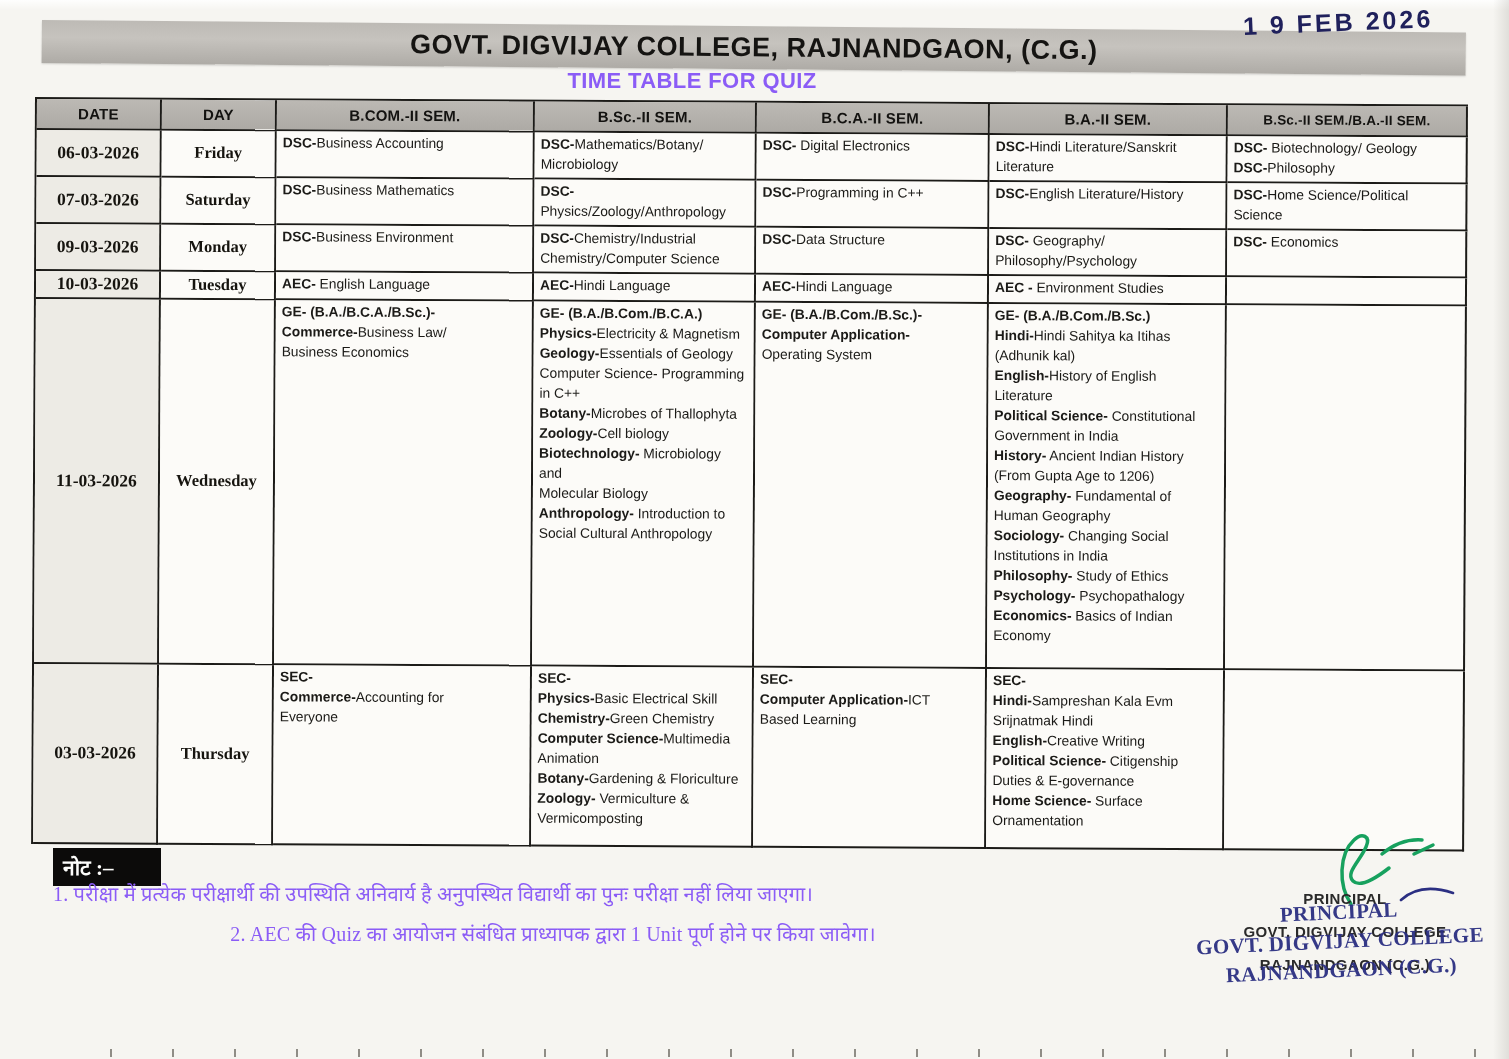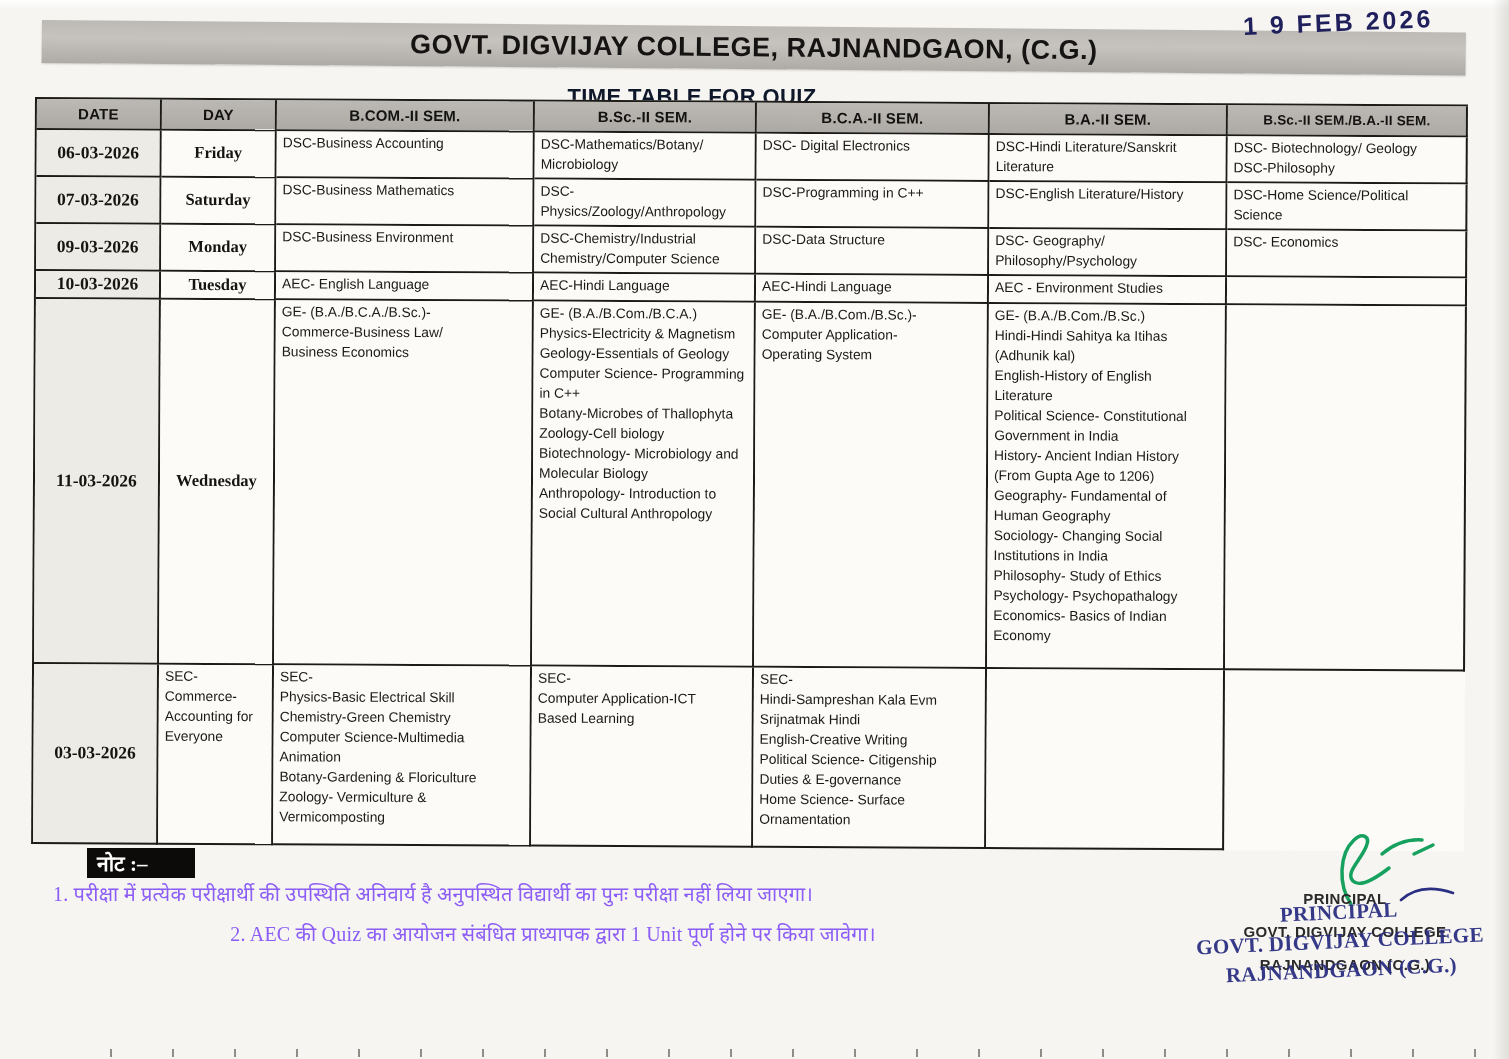--- a/index.html
+++ b/index.html
@@ -26,22 +26,22 @@
     font-weight:700;font-size:27px;color:#151412;letter-spacing:.5px;
     font-family:"Liberation Sans",sans-serif;
   }
   .stamp-date{
     position:absolute;left:1243px;top:8px;
     transform:rotate(-2.4deg);
     color:#20215c;font-weight:700;font-size:25px;letter-spacing:3px;
     font-family:"Liberation Sans",sans-serif;
   }
   .subtitle{
-    position:absolute;left:0;top:84px;width:1384px;text-align:center;
-    font-weight:700;font-size:22px;color:#0f172a;letter-spacing:.4px;
+    position:absolute;left:0;top:68px;width:1384px;text-align:center;
+    font-weight:700;font-size:22px;color:#8b5cf6;letter-spacing:.4px;
   }
 
   
   .table-wrap{position:absolute;left:35px;top:97px;transform:rotate(0.3deg);transform-origin:0 0;}
   .timetable{
     display:grid;
     border-top:2px solid #1c1b18;border-left:2px solid #1c1b18;
     background:#fcfbf8;width:max-content;
   }
   .cell{
@@ -60,29 +60,29 @@
     font-family:"Liberation Serif",serif;font-weight:700;font-size:17.5px;color:#16140f;
     display:flex;align-items:center;justify-content:center;text-align:center;
   }
   .day-cell{
     font-family:"Liberation Serif",serif;font-weight:700;font-size:16.5px;color:#16140f;
     display:flex;align-items:center;justify-content:center;text-align:center;
   }
   .subject-cell{
     font-family:"Liberation Sans",sans-serif;font-size:13.8px;line-height:20px;color:#1b1a17;
   }
-  .subject-cell .b{font-weight:400;}
+  .subject-cell .b{font-weight:700;}
   .subject-cell .line{min-height:20px;}
 
   
   .note-box{
-    position:absolute;left:53px;top:848px;width:108px;height:30px;
+    position:absolute;left:53px;top:848px;width:108px;height:38px;
     background:#0c0b0a;color:#fdfdfb;
     font-family:"Liberation Serif","DejaVu Sans",serif;font-weight:700;font-size:21px;
-    display:flex;align-items:center;padding-left:10px;box-sizing:border-box;margin-left:34px;
+    display:flex;align-items:center;padding-left:10px;box-sizing:border-box;
   }
   .note-line{
     position:absolute;left:53px;width:1000px;
     font-family:"Liberation Serif","DejaVu Sans",serif;font-size:20px;color:#8b5cf6;
     letter-spacing:.2px;
   }
   .note-1{top:880px;}
   .note-2{top:920px;text-align:center;}
 
   
@@ -240,20 +240,21 @@
         <div class="line"><span>Human Geography</span></div>
         <div class="line"><span class="b">Sociology-</span><span> Changing Social</span></div>
         <div class="line"><span>Institutions in India</span></div>
         <div class="line"><span class="b">Philosophy-</span><span> Study of Ethics</span></div>
         <div class="line"><span class="b">Psychology-</span><span> Psychopathalogy</span></div>
         <div class="line"><span class="b">Economics-</span><span> Basics of Indian</span></div>
         <div class="line"><span>Economy</span></div>
       </div>
       <div class="cell subject-cell"></div>
       <div class="cell date-cell" style="min-height: 180px;">03-03-2026</div>
+      <div class="cell day-cell">Thursday</div>
       <div class="cell subject-cell">
         <div class="line"><span class="b">SEC-</span></div>
         <div class="line"><span class="b">Commerce-</span><span>Accounting for</span></div>
         <div class="line"><span>Everyone</span></div>
       </div>
       <div class="cell subject-cell">
         <div class="line"><span class="b">SEC-</span></div>
         <div class="line"><span class="b">Physics-</span><span>Basic Electrical Skill</span></div>
         <div class="line"><span class="b">Chemistry-</span><span>Green Chemistry</span></div>
         <div class="line"><span class="b">Computer Science-</span><span>Multimedia</span></div>

